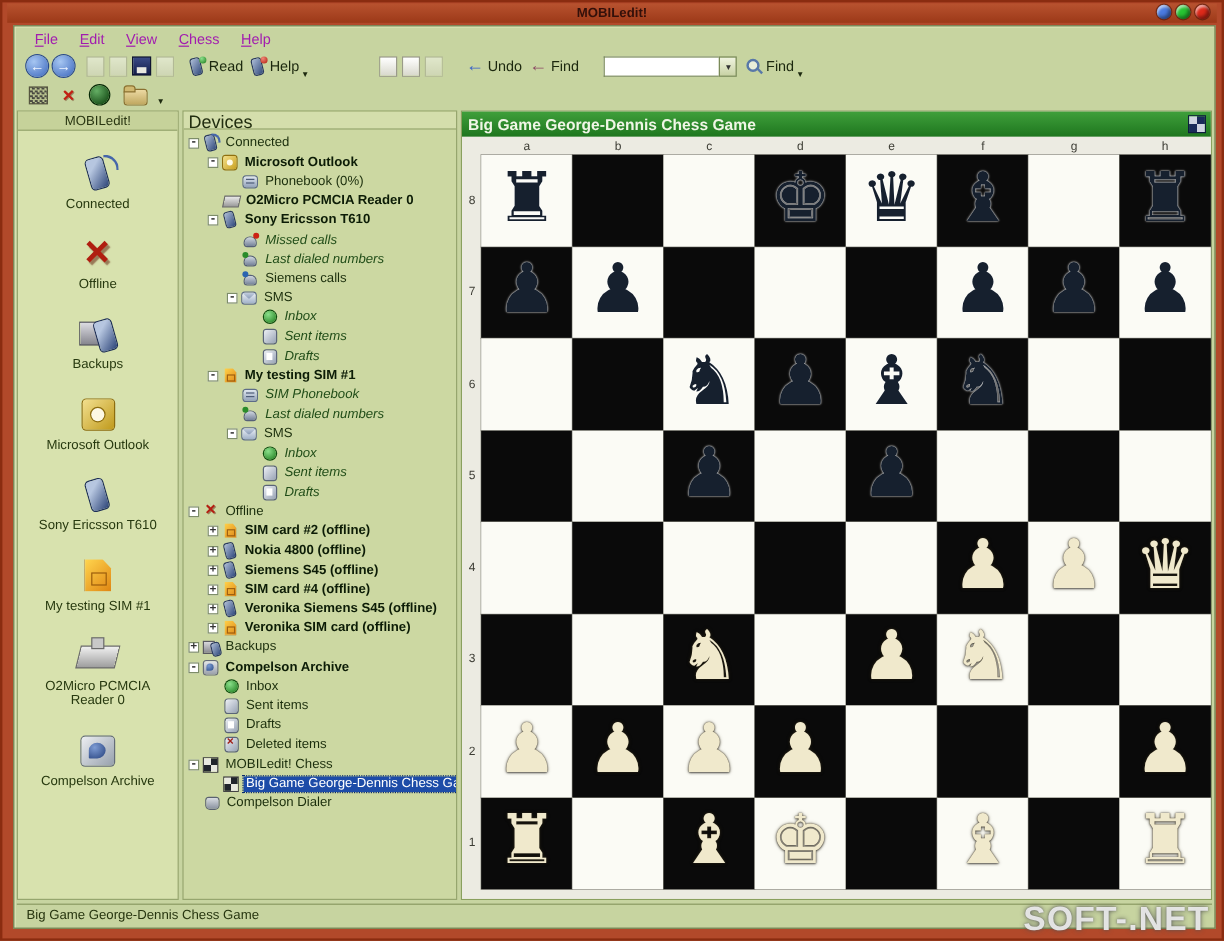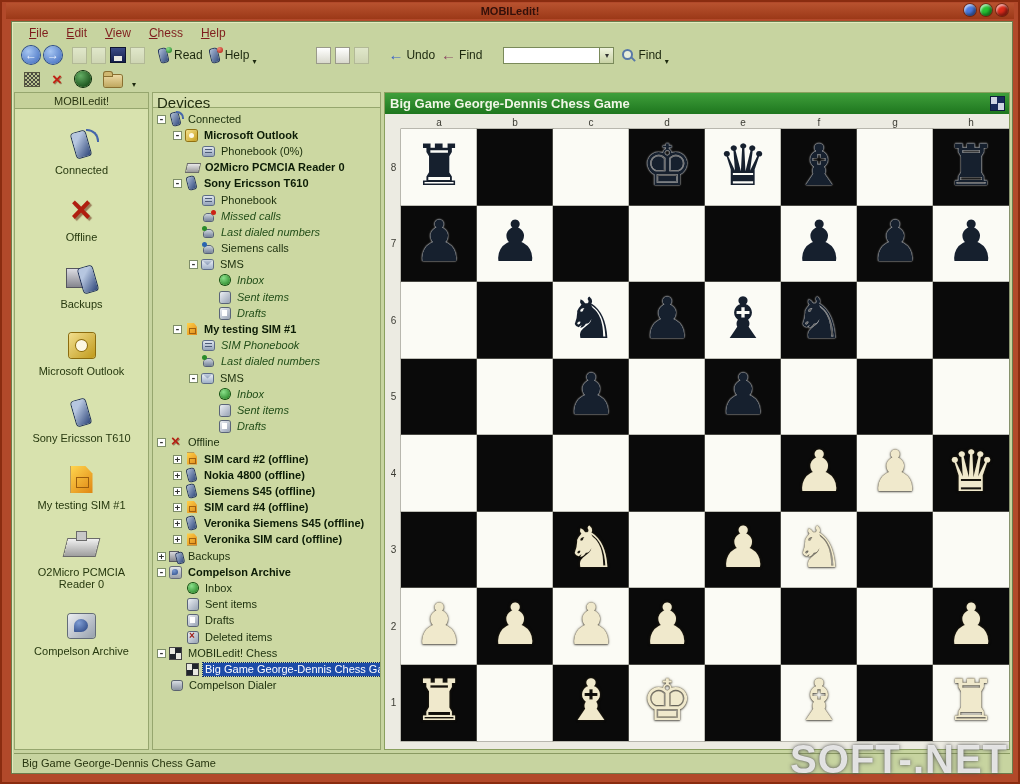--- a/index.html
+++ b/index.html
@@ -6,21 +6,21 @@
   html,body{width:1020px;height:784px}
   body{position:relative;background:#b2492a;font-family:"Liberation Sans",sans-serif;overflow:hidden;border:2px solid #8a2c10}
   
   .titlebar{position:absolute;left:4px;right:4px;top:1px;height:16px;display:flex;align-items:center;justify-content:center;background:linear-gradient(#b8522f,#9c3918);color:#33100a;font-size:11px;font-weight:bold}
   .winbtns{position:absolute;right:10px;top:2px;display:flex;gap:4px}
   .wb{width:12px;height:12px;border-radius:50%;box-shadow:inset -2px -2px 3px rgba(0,0,0,.45),inset 1px 2px 2px rgba(255,255,255,.6),0 0 0 1px rgba(60,10,0,.5)}
   .wb.min{background:#4a7ae0}.wb.max{background:#26c432}.wb.cls{background:#de2a1a}
   
   .app{position:absolute;left:9px;top:19px;width:1002px;height:753px;background:#c7d4a0;border:1px solid #6c7c4c;box-shadow:inset 1px 1px 0 #e2eabe}
   .menubar{position:absolute;left:10px;top:2px;height:17px;display:flex;gap:4px;align-items:center}
-  .menu-item{display:inline-block;font-size:12px;color:#7f1d1d;padding:14px 7px;cursor:default}
+  .menu-item{display:inline-block;font-size:12px;color:#a21caf;padding:14px 7px;cursor:default}
   .menu-item::first-letter{text-decoration:underline}
   
   .toolbar1{position:absolute;left:10px;top:21px;right:8px;height:24px;display:flex;align-items:center}
   .toolbar2{position:absolute;left:10px;top:46px;height:22px;display:flex;align-items:center;gap:7px}
   .tbtn{display:inline-flex;align-items:center;gap:3px;padding:1px 3px;font-size:12px;color:#1c280e}
   .round{width:18px;height:18px;border-radius:50%;background:radial-gradient(circle at 35% 30%,#a6c6f2,#3a66bc);box-shadow:0 0 0 1px #2a4a8c;color:#eef4ff;font-weight:bold;font-size:12px;display:inline-flex;align-items:center;justify-content:center;padding:0}
   .tb-doc{display:inline-block;width:13px;height:15px;background:linear-gradient(#ffffff,#d8d8cc);box-shadow:0 0 0 1px #9a9a8a}
   .dim{opacity:.45}
   .tb-save{display:inline-block;width:14px;height:14px;background:linear-gradient(#3a4a86,#141e4a);box-shadow:0 0 0 1px #0e1430;position:relative}
   .tb-save::after{content:"";position:absolute;left:3px;bottom:1px;width:8px;height:5px;background:#e8e8e0}
@@ -112,21 +112,21 @@
   .board{display:grid;grid-template-columns:15px repeat(8,76px);grid-template-rows:14px repeat(8,76.5px)}
   .blabel{display:flex;align-items:center;justify-content:center;font-size:10px;color:#3c3c34}
   .sq{display:flex;align-items:center;justify-content:center;box-shadow:0 0 0 0.5px #84847a}
   .sq.light{background:#fbfbf5}
   .sq.dark{background:#0a0a0a}
   .piece{font-family:"DejaVu Sans",sans-serif;font-size:57px;line-height:1;margin-top:-4px}
   .piece.w{color:#f0e9cc;text-shadow:0 0 1px #3c3424,0 1px 2px rgba(0,0,0,.55),0 0 3px rgba(80,70,40,.5)}
   .piece.b{color:#16202e;text-shadow:0 0 2px rgba(255,255,255,.8),0 0 1px rgba(255,255,255,.9)}
   
   .statusbar{position:absolute;left:2px;right:2px;bottom:1px;height:19px;border-top:1px solid #8a9a62;background:#c7d4a0;display:flex;align-items:center;padding-left:8px;font-size:11px;color:#27350f}
-  .watermark{position:absolute;right:10px;bottom:0;display:flex;font-weight:bold;font-size:40px;letter-spacing:1px;color:rgba(255,255,255,.82);text-shadow:0 0 4px rgba(80,80,80,.9),0 0 1px rgba(120,120,120,.9);z-index:50}
+  .watermark{position:absolute;right:10px;bottom:0;display:flex;font-weight:bold;font-size:28px;letter-spacing:1px;color:rgba(255,255,255,.82);text-shadow:0 0 4px rgba(80,80,80,.9),0 0 1px rgba(120,120,120,.9);z-index:50}
   .wm-box{border:3px solid rgba(250,250,250,.85);border-radius:12px;padding:0 9px 2px 9px;margin:0 5px;box-shadow:0 0 4px rgba(80,80,80,.7),inset 0 0 4px rgba(80,80,80,.7)}
 </style>
 </head>
 <body>
 
 <div class="titlebar">
   <span>MOBILedit!</span>
 </div>
 <div class="winbtns">
   <span class="wb min"></span>
@@ -287,26 +287,20 @@
             <span style="width: 18px; flex: 0 0 auto;"></span>
             <span style="width: 13px; flex: 0 0 auto;"></span>
             <span class="ti ti-reader"></span>
             <span class="tree-label b">O2Micro PCMCIA Reader 0</span>
           </div>
           <div class="tree-row">
             <span style="width: 18px; flex: 0 0 auto;"></span>
             <span class="exp">-</span>
             <span class="ti ti-phone"></span>
             <span class="tree-label b">Sony Ericsson T610</span>
-          </div>
-          <div class="tree-row">
-            <span style="width: 34px; flex: 0 0 auto;"></span>
-            <span style="width: 13px; flex: 0 0 auto;"></span>
-            <span class="ti ti-phonebook"></span>
-            <span class="tree-label">Phonebook</span>
           </div>
           <div class="tree-row">
             <span style="width: 34px; flex: 0 0 auto;"></span>
             <span style="width: 13px; flex: 0 0 auto;"></span>
             <span class="ti ti-call-missed"></span>
             <span class="tree-label i">Missed calls</span>
           </div>
           <div class="tree-row">
             <span style="width: 34px; flex: 0 0 auto;"></span>
             <span style="width: 13px; flex: 0 0 auto;"></span>

